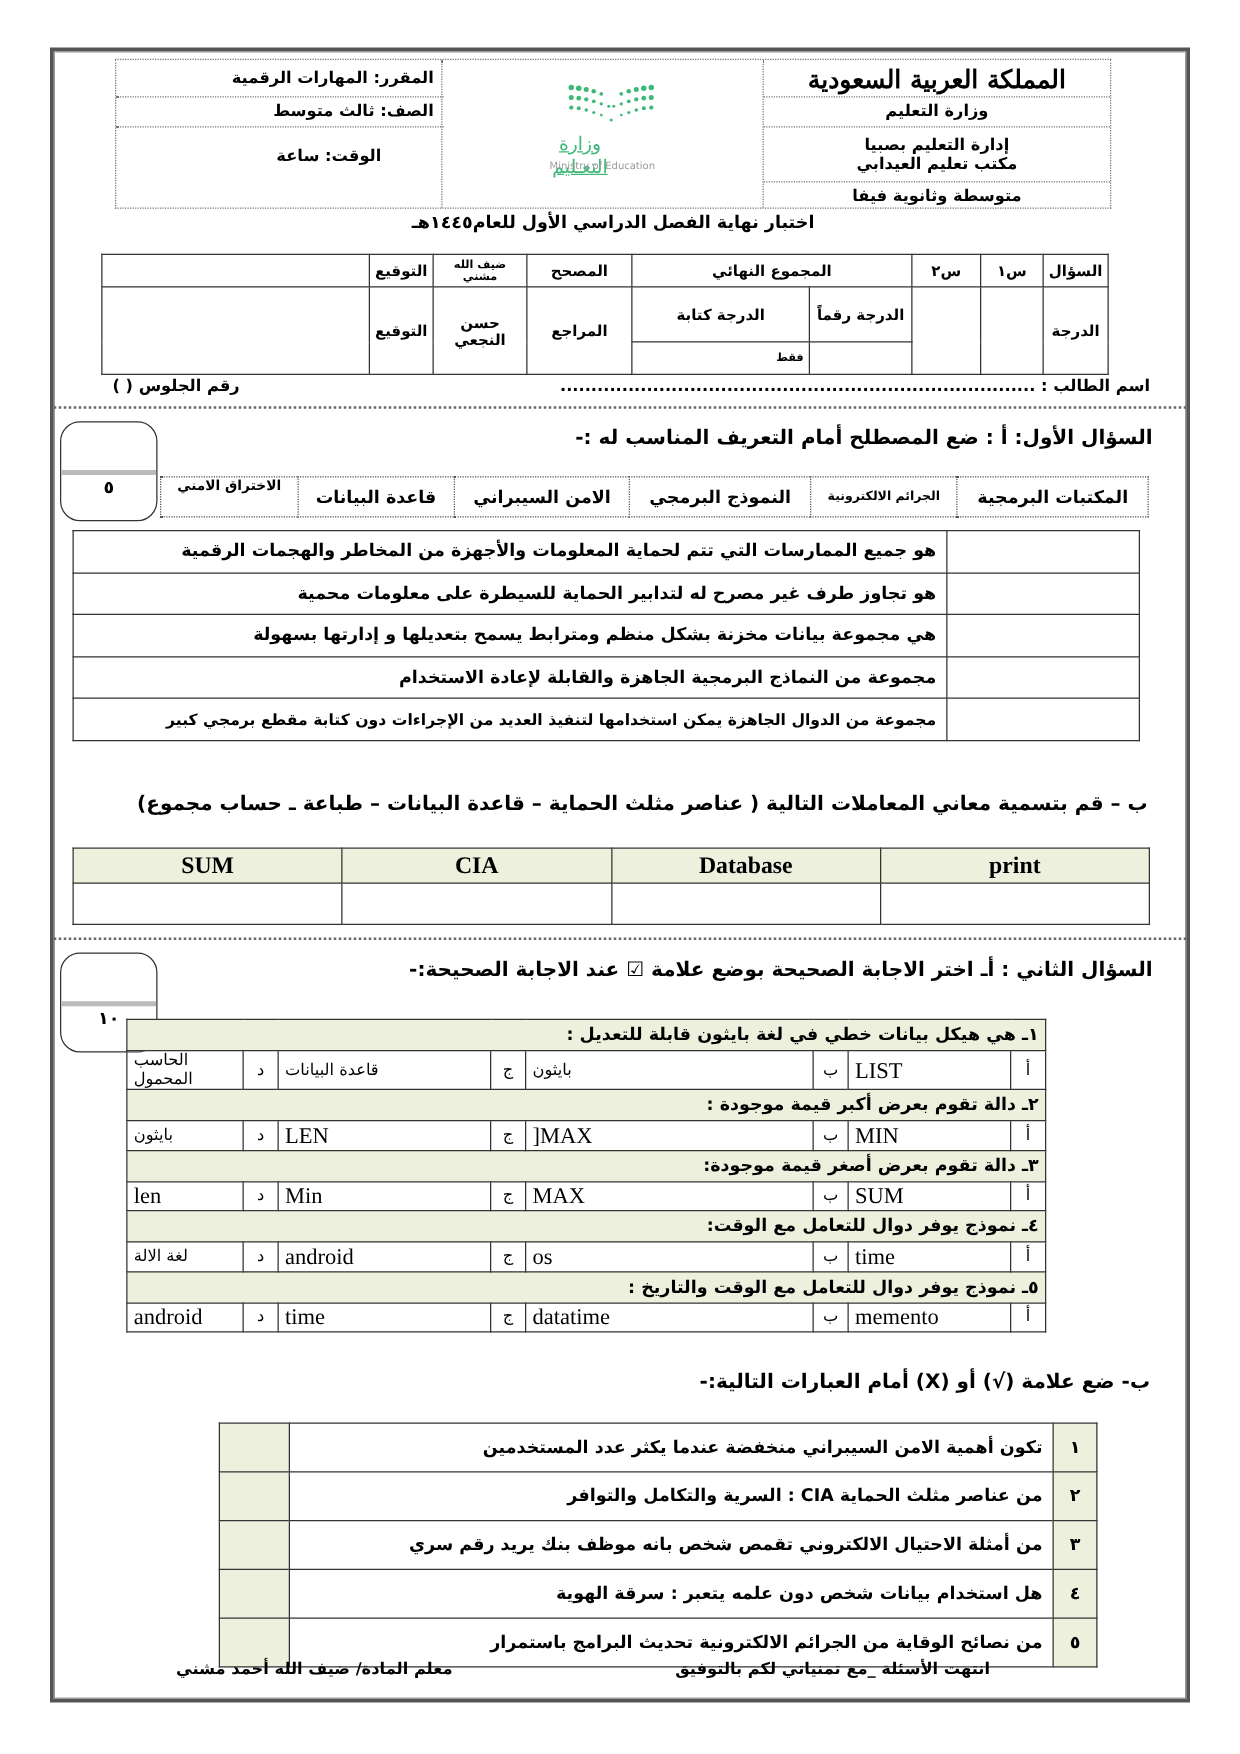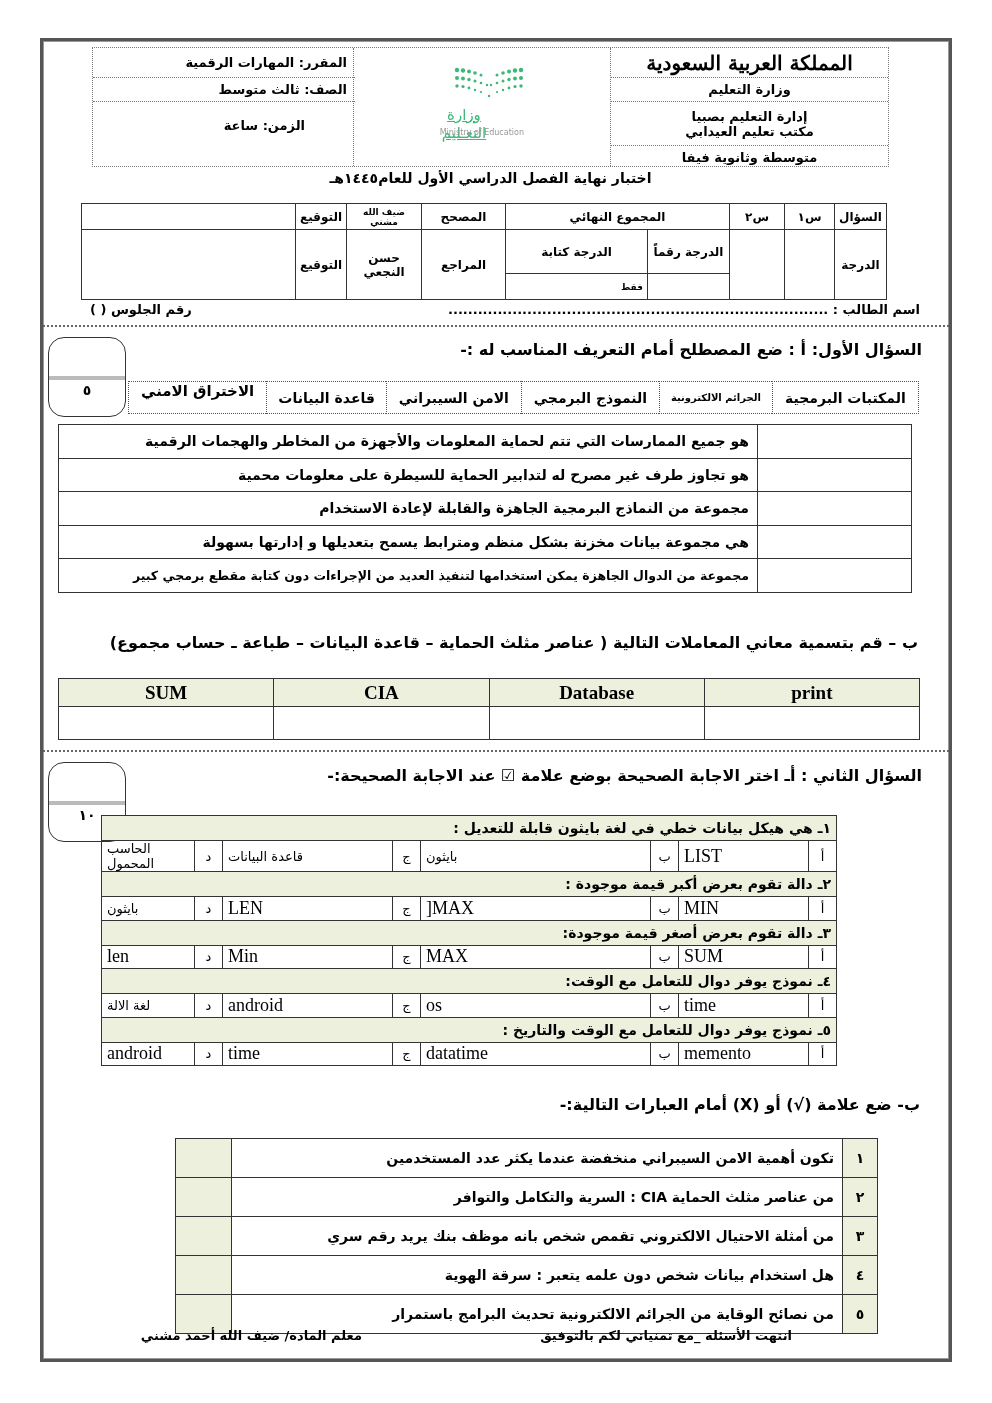--- a/index.html
+++ b/index.html
@@ -126,21 +126,21 @@
             <circle cx="43" cy="26" r="1.1"></circle>
         </g>
       </svg>
       <div class="logo-ar">وزارة التعـليم</div>
       <div class="logo-en">Ministry of Education</div>
     </div>
   </div>
   <div class="hdr-col hdr-left">
     <div class="hcell left" style="top:0;height:30px;">المقرر: المهارات الرقمية</div>
     <div class="hcell left" style="top:30px;height:24px;">الصف: ثالث متوسط</div>
-    <div class="hcell left" style="top:54px;height:66px;border-bottom:none;align-items:flex-start;padding-top:16px;padding-right:50px;">الزمن: ساعة</div>
+    <div class="hcell left" style="top:54px;height:66px;border-bottom:none;align-items:flex-start;padding-top:16px;padding-right:50px;">الوقت: ساعة</div>
   </div>
 </div>
 
 <div class="exam-title">اختبار نهاية الفصل الدراسي الأول للعام١٤٤٥هـ</div>
 
 <table class="score-tbl">
   <tbody>
       <tr style="height:26px;">
     <td style="width:52px;">السؤال</td>
     <td style="width:50px;margin-left:30px;">س١</td>
@@ -183,42 +183,42 @@
 </div>
 
 <table class="terms-tbl">
   <tbody>
       <tr>
     <td>المكتبات البرمجية</td>
     <td class="small">الجرائم الالكترونية</td>
     <td>النموذج البرمجي</td>
     <td>الامن السيبراني</td>
     <td>قاعدة البيانات</td>
-    <td style="font-size:15px;vertical-align:top;">الاختراق الامني</td>
+    <td style="font-size:11px;vertical-align:top;">الاختراق الامني</td>
   </tr>
 </tbody>
   </table>
 
 <table class="def-tbl">
   <tbody>
       <tr>
         <td class="blank"></td>
         <td>هو جميع الممارسات التي تتم لحماية المعلومات والأجهزة من المخاطر والهجمات الرقمية</td>
       </tr>
   <tr>
         <td class="blank"></td>
         <td>هو تجاوز طرف غير مصرح له لتدابير الحماية للسيطرة على معلومات محمية</td>
       </tr>
   <tr>
         <td class="blank"></td>
+        <td>هي مجموعة بيانات مخزنة بشكل منظم ومترابط يسمح بتعديلها و إدارتها بسهولة</td>
+      </tr>
+  <tr>
+        <td class="blank"></td>
         <td>مجموعة من النماذج البرمجية الجاهزة والقابلة لإعادة الاستخدام</td>
-      </tr>
-  <tr>
-        <td class="blank"></td>
-        <td>هي مجموعة بيانات مخزنة بشكل منظم ومترابط يسمح بتعديلها و إدارتها بسهولة</td>
       </tr>
   <tr>
         <td class="blank"></td>
         <td style="font-size:12.5px;">مجموعة من الدوال الجاهزة يمكن استخدامها لتنفيذ العديد من الإجراءات دون كتابة مقطع برمجي كبير</td>
       </tr>
 </tbody>
   </table>
 
 <div class="b-title">ب – قم بتسمية معاني المعاملات التالية  (  عناصر مثلث الحماية – قاعدة البيانات – طباعة ـ حساب مجموع)</div>
 

